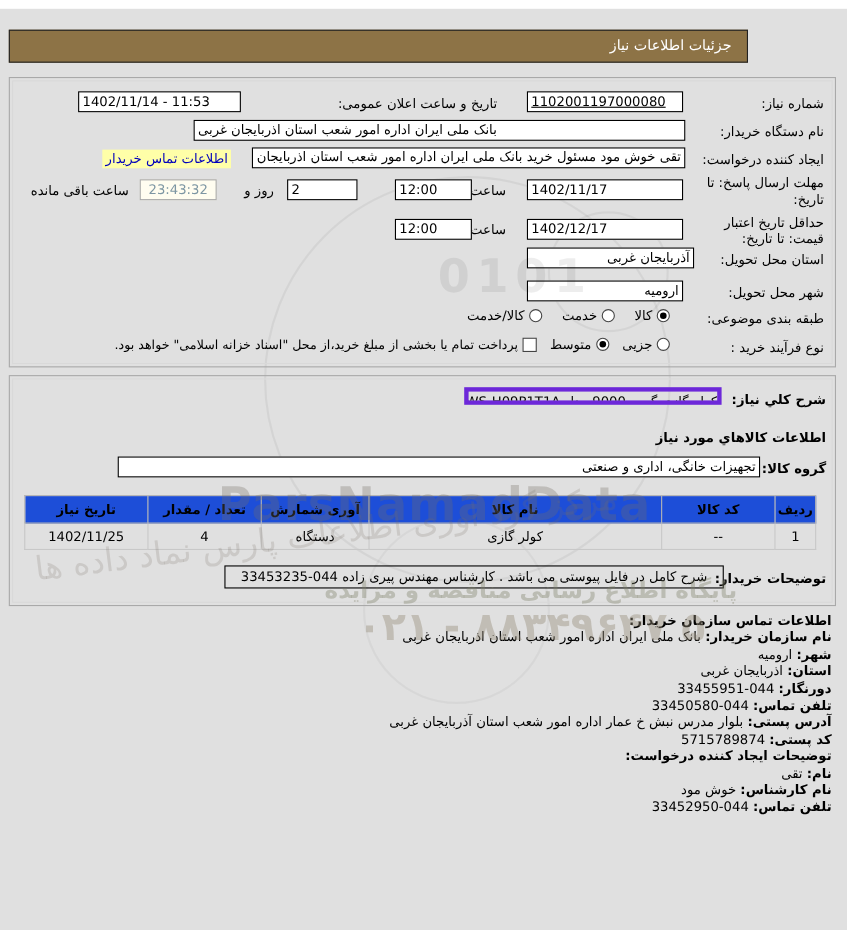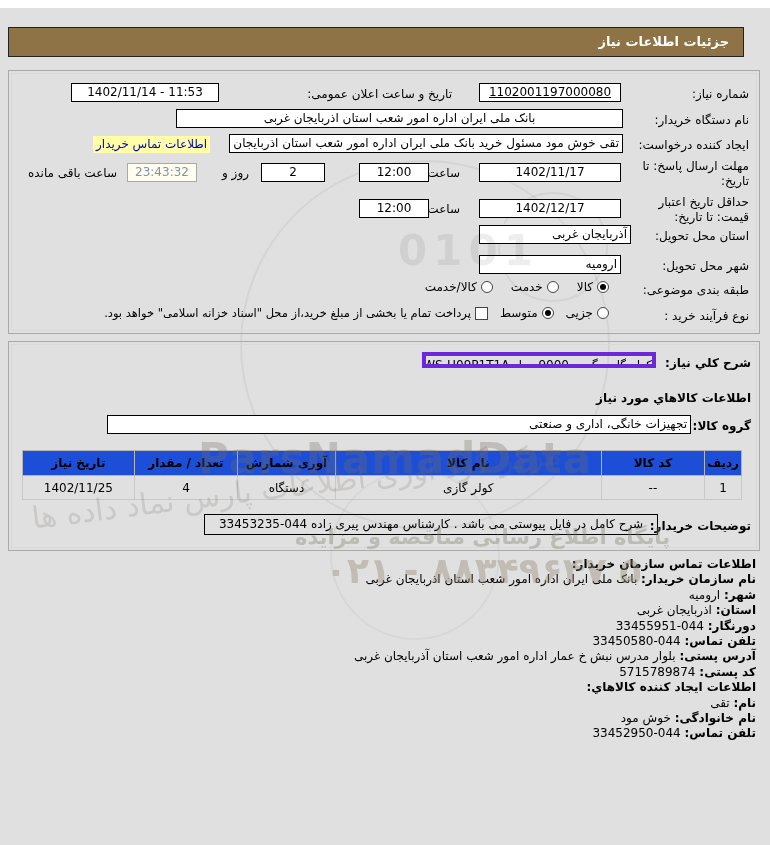--- a/index.html
+++ b/index.html
@@ -4,40 +4,40 @@
 <style>
   * { box-sizing: border-box; }
   html,body { margin:0; padding:0; }
   body {
     width:770px; height:845px; position:relative; overflow:hidden;
     background:#e0e0e0; color:#000;
     font-family:"DejaVu Sans", sans-serif; font-size:12px; direction:rtl;
   }
   .top-strip { position:absolute; top:0; left:0; width:770px; height:8px; background:#ffffff; }
   .title-bar {
-    position:absolute; top:27px; left:8px; width:736px; height:30px;
+    position:absolute; top:27px; left:8px; width:672px; height:30px;
     background:#8d7346; border:1px solid #222; color:#fff;
-    line-height:28px; padding-right:14px; font-size:13px;font-weight:bold;
+    line-height:28px; padding-right:14px; font-size:13px;
   }
   .panel {
     position:absolute; left:8px; width:752px; border:1px solid #a9a9a9;
     background:transparent;
   }
   .panel::before { content:""; position:absolute; inset:2px; border:1px solid #d9d9d9; pointer-events:none; }
   #box1 { top:70px;  height:264px; }
   #box2 { top:341px; height:210px; }
 
   .lbl { position:absolute; white-space:nowrap; }
   .lbl.wrap { white-space:normal; line-height:15px; text-align:right; }
   .b { font-weight:bold; }
   .inp {
     position:absolute; background:#fff; border:1px solid #000;
     height:19px; line-height:17px; overflow:hidden; white-space:nowrap; padding:0 3px;
   }
-  .center { text-align:center; }
+  .center { text-align:left; }
   .ltr { direction:ltr; }
   .right { text-align:right; }
 
   #lbl-need      { right:10px; top:16px; }
   #inp-need      { left:470px; top:12px; width:142px;text-decoration:underline; }
   #lbl-announce  { right:307px; top:16px; }
   #inp-announce  { left:62px;  top:12px; width:148px; }
 
   #lbl-org       { right:10px; top:42px; }
   #inp-org       { left:167px; top:38px; width:447px; }
@@ -248,17 +248,17 @@
 
 <div id="contact">
   <div class="cline b">اطلاعات تماس سازمان خریدار:</div>
   <div class="cline"><b>نام سازمان خریدار:</b> <span>بانک ملی ایران اداره امور شعب استان اذربایجان غربی</span></div>
   <div class="cline"><b>شهر:</b> <span>ارومیه</span></div>
   <div class="cline"><b>استان:</b> <span>اذربایجان غربی</span></div>
   <div class="cline"><b>دورنگار:</b> <span dir="ltr">33455951-044</span></div>
   <div class="cline"><b>تلفن تماس:</b> <span dir="ltr">33450580-044</span></div>
   <div class="cline"><b>آدرس پستی:</b> <span>بلوار مدرس نبش خ عمار اداره امور شعب استان آذربایجان غربی</span></div>
   <div class="cline"><b>کد پستی:</b> <span dir="ltr">5715789874</span></div>
-  <div class="cline b">اطلاعات ایجاد کننده کالاهاي:</div>
+  <div class="cline b">توضیحات ایجاد کننده درخواست:</div>
   <div class="cline"><b>نام:</b> <span>تقی</span></div>
-  <div class="cline"><b>نام خانوادگی:</b> <span>خوش مود</span></div>
+  <div class="cline"><b>نام کارشناس:</b> <span>خوش مود</span></div>
   <div class="cline"><b>تلفن تماس:</b> <span dir="ltr">33452950-044</span></div>
 </div>
 
 </body></html>

